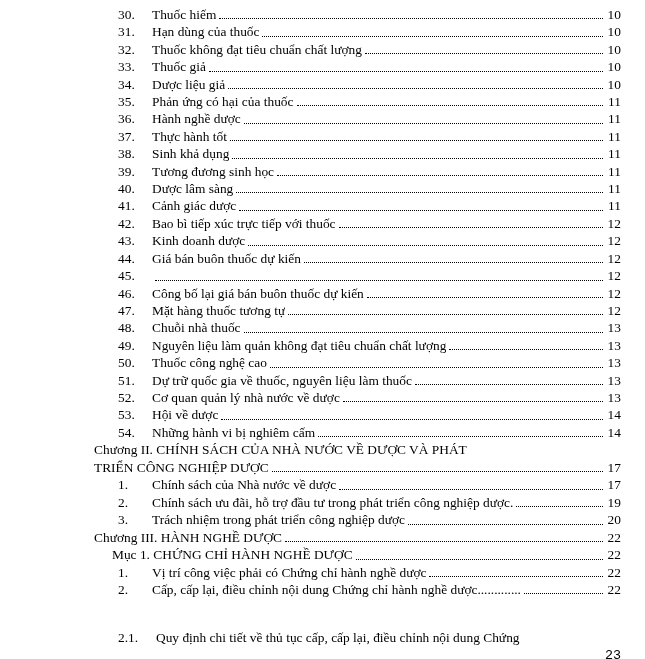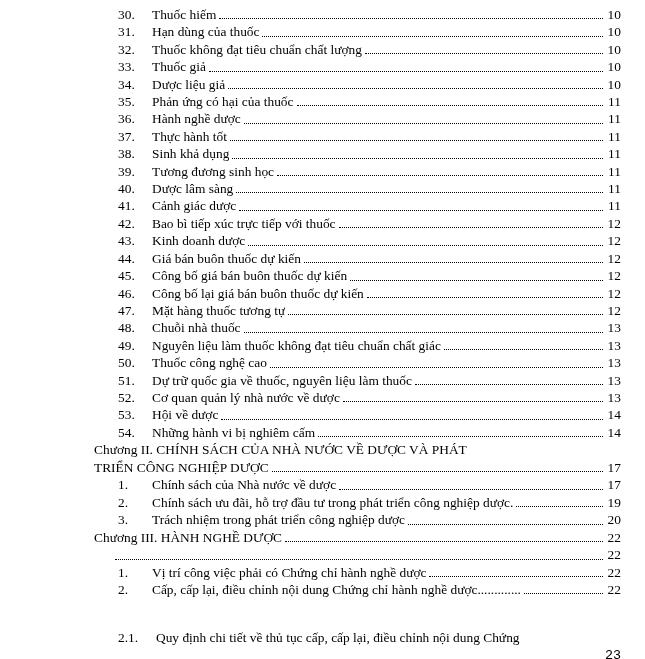--- a/index.html
+++ b/index.html
@@ -275,21 +275,20 @@
         <span class="num">44.</span>
         <span class="title-wrap">
           <span class="title">Giá bán buôn thuốc dự kiến</span>
           <span class="leader"></span>
         </span>
         <span class="page-no">12</span>
       </li>
       <li class="toc-entry lvl-item">
         <span class="num">45.</span>
         <span class="title-wrap">
-          <span class="title">Công bố giá bán buôn thuốc dự kiến</span>
           <span class="leader"></span>
         </span>
         <span class="page-no">12</span>
       </li>
       <li class="toc-entry lvl-item">
         <span class="num">46.</span>
         <span class="title-wrap">
           <span class="title">Công bố lại giá bán buôn thuốc dự kiến</span>
           <span class="leader"></span>
         </span>
@@ -307,21 +306,21 @@
         <span class="num">48.</span>
         <span class="title-wrap">
           <span class="title">Chuỗi nhà thuốc</span>
           <span class="leader"></span>
         </span>
         <span class="page-no">13</span>
       </li>
       <li class="toc-entry lvl-item">
         <span class="num">49.</span>
         <span class="title-wrap">
-          <span class="title">Nguyên liệu làm thuốc không đạt tiêu chuẩn chất giác</span>
+          <span class="title">Nguyên liệu làm quản không đạt tiêu chuẩn chất lượng</span>
           <span class="leader"></span>
         </span>
         <span class="page-no">13</span>
       </li>
       <li class="toc-entry lvl-item">
         <span class="num">50.</span>
         <span class="title-wrap">
           <span class="title">Thuốc công nghệ cao</span>
           <span class="leader"></span>
         </span>
@@ -394,20 +393,21 @@
         <span class="page-no">20</span>
       </li>
       <li class="chapter">
         <div class="chapline">
           <span class="chaptext">Chương III. HÀNH NGHỀ DƯỢC</span>
           <span class="leader"></span>
           <span class="page-no">22</span>
         </div>
       </li>
       <li class="muc">
+        <span class="muctext">Mục 1. CHỨNG CHỈ HÀNH NGHỀ DƯỢC</span>
         <span class="leader"></span>
         <span class="page-no">22</span>
       </li>
       <li class="toc-entry lvl-item">
         <span class="num">1.</span>
         <span class="title-wrap">
           <span class="title">Vị trí công việc phải có Chứng chỉ hành nghề dược</span>
           <span class="leader"></span>
         </span>
         <span class="page-no">22</span>

